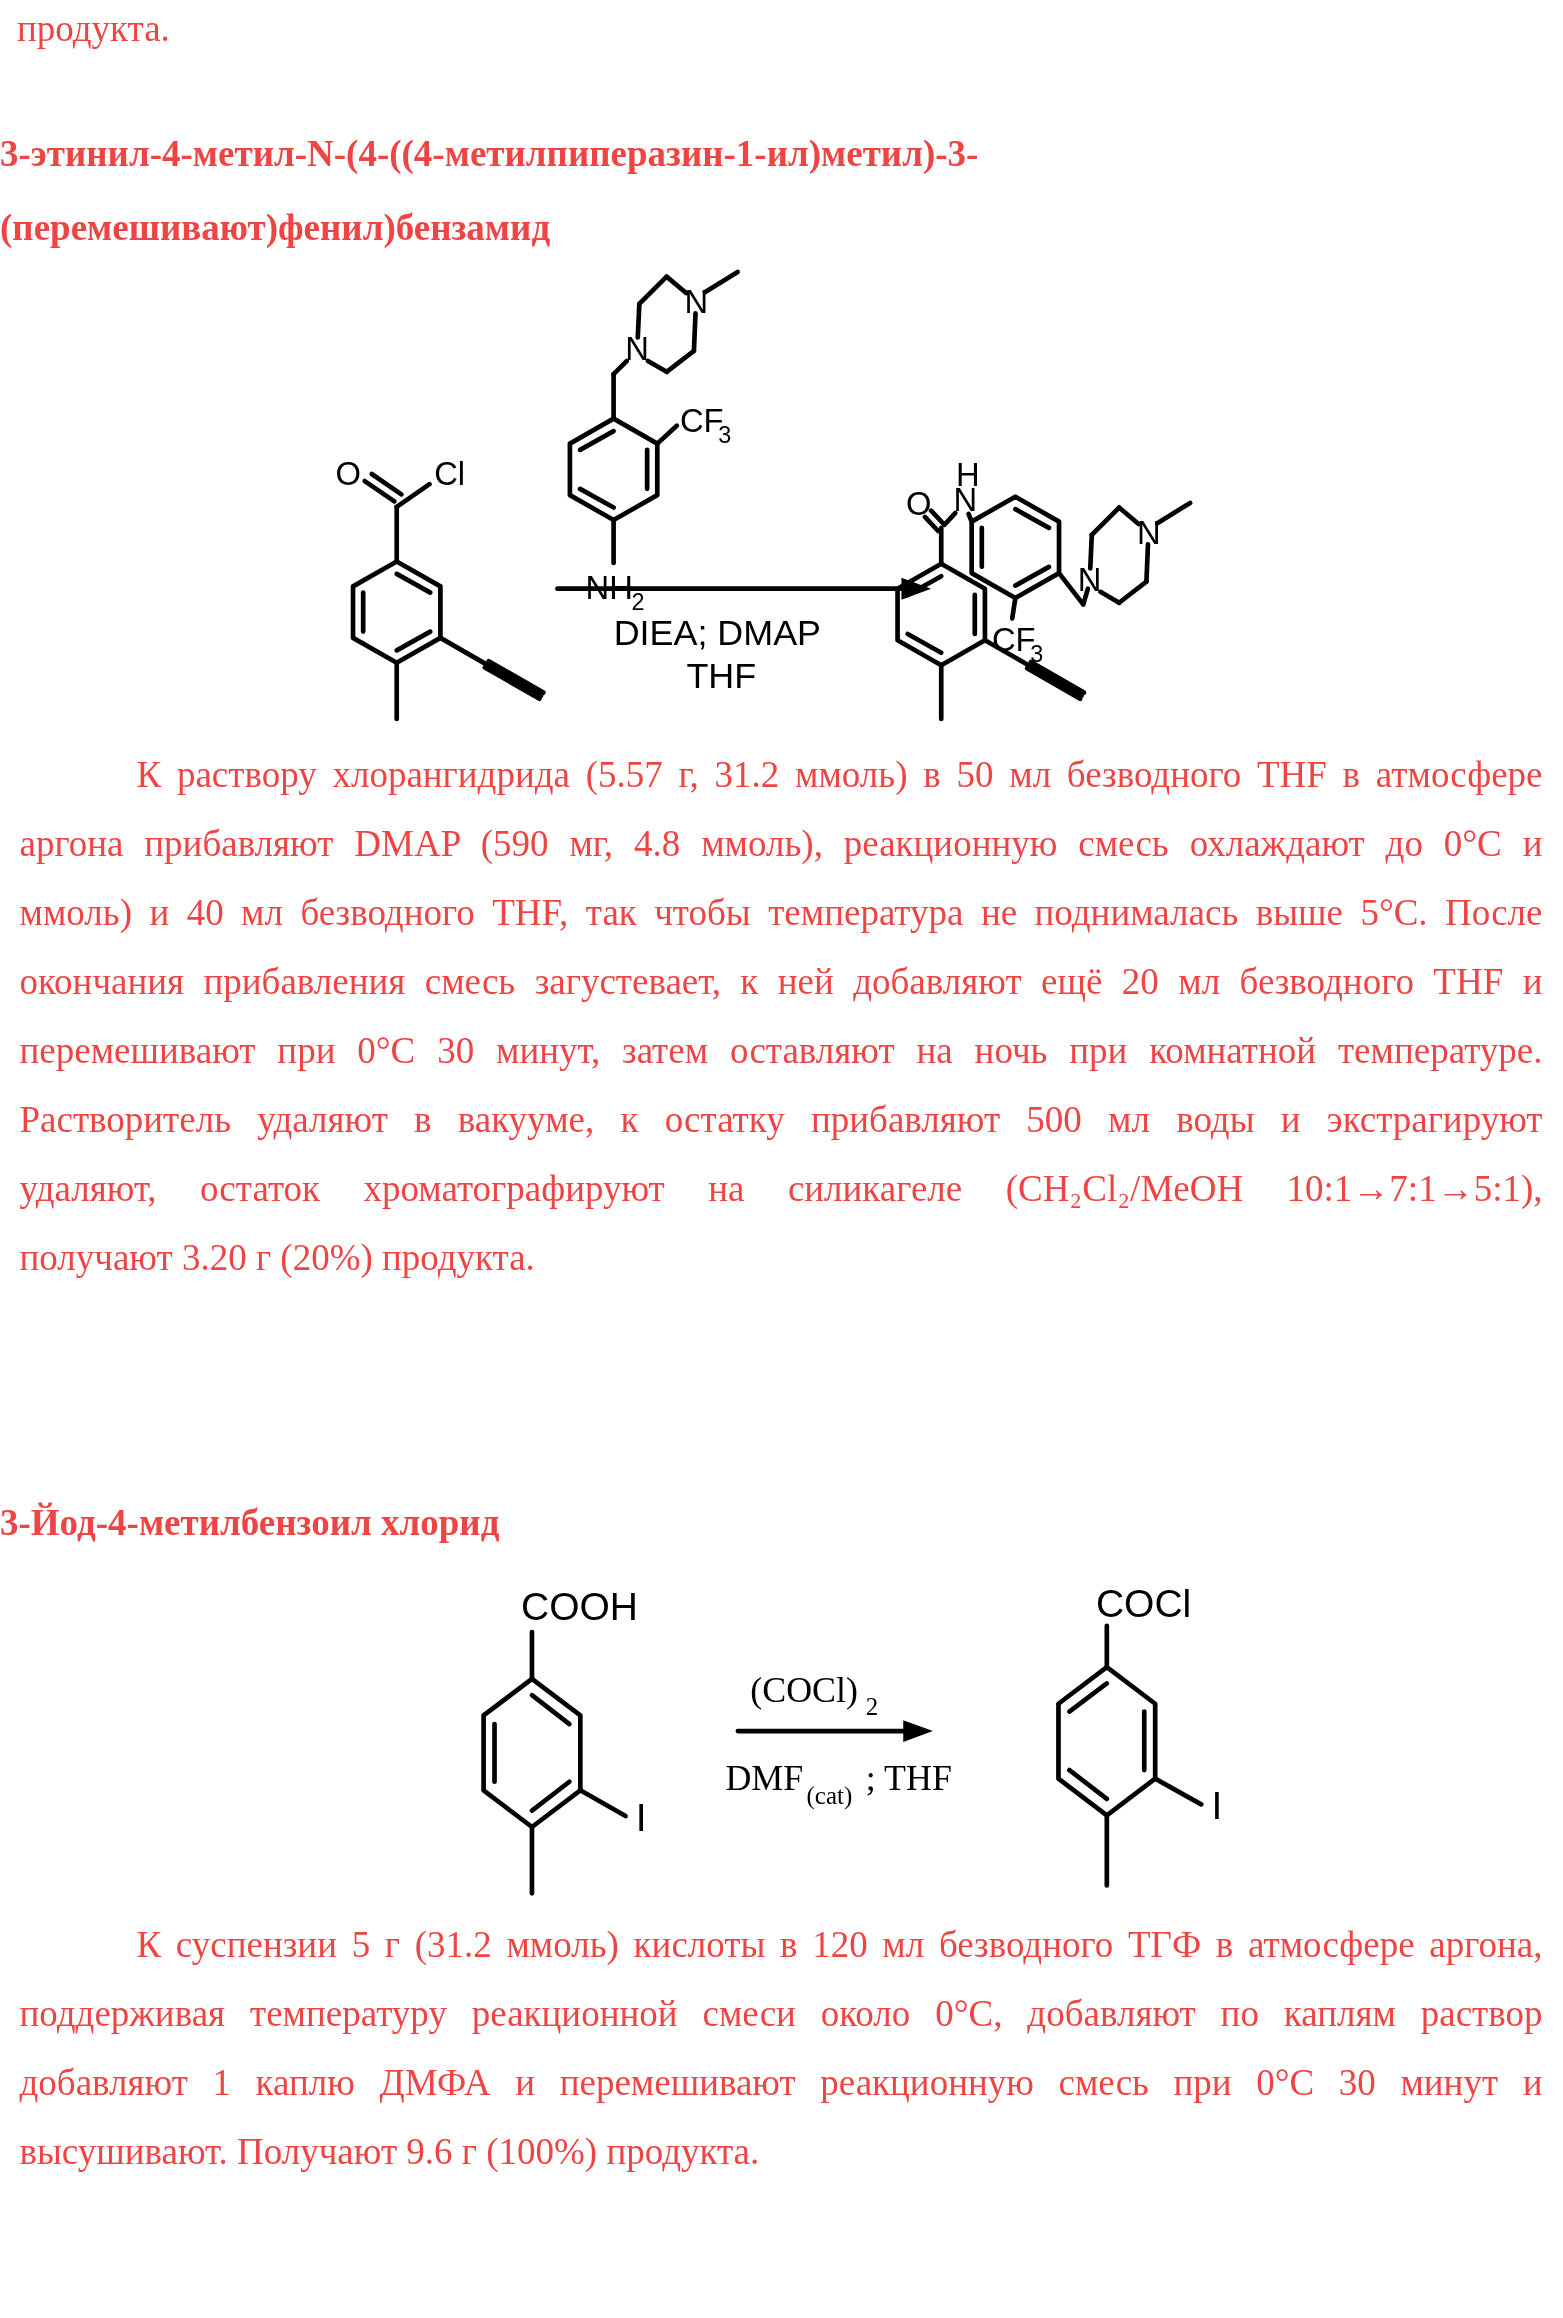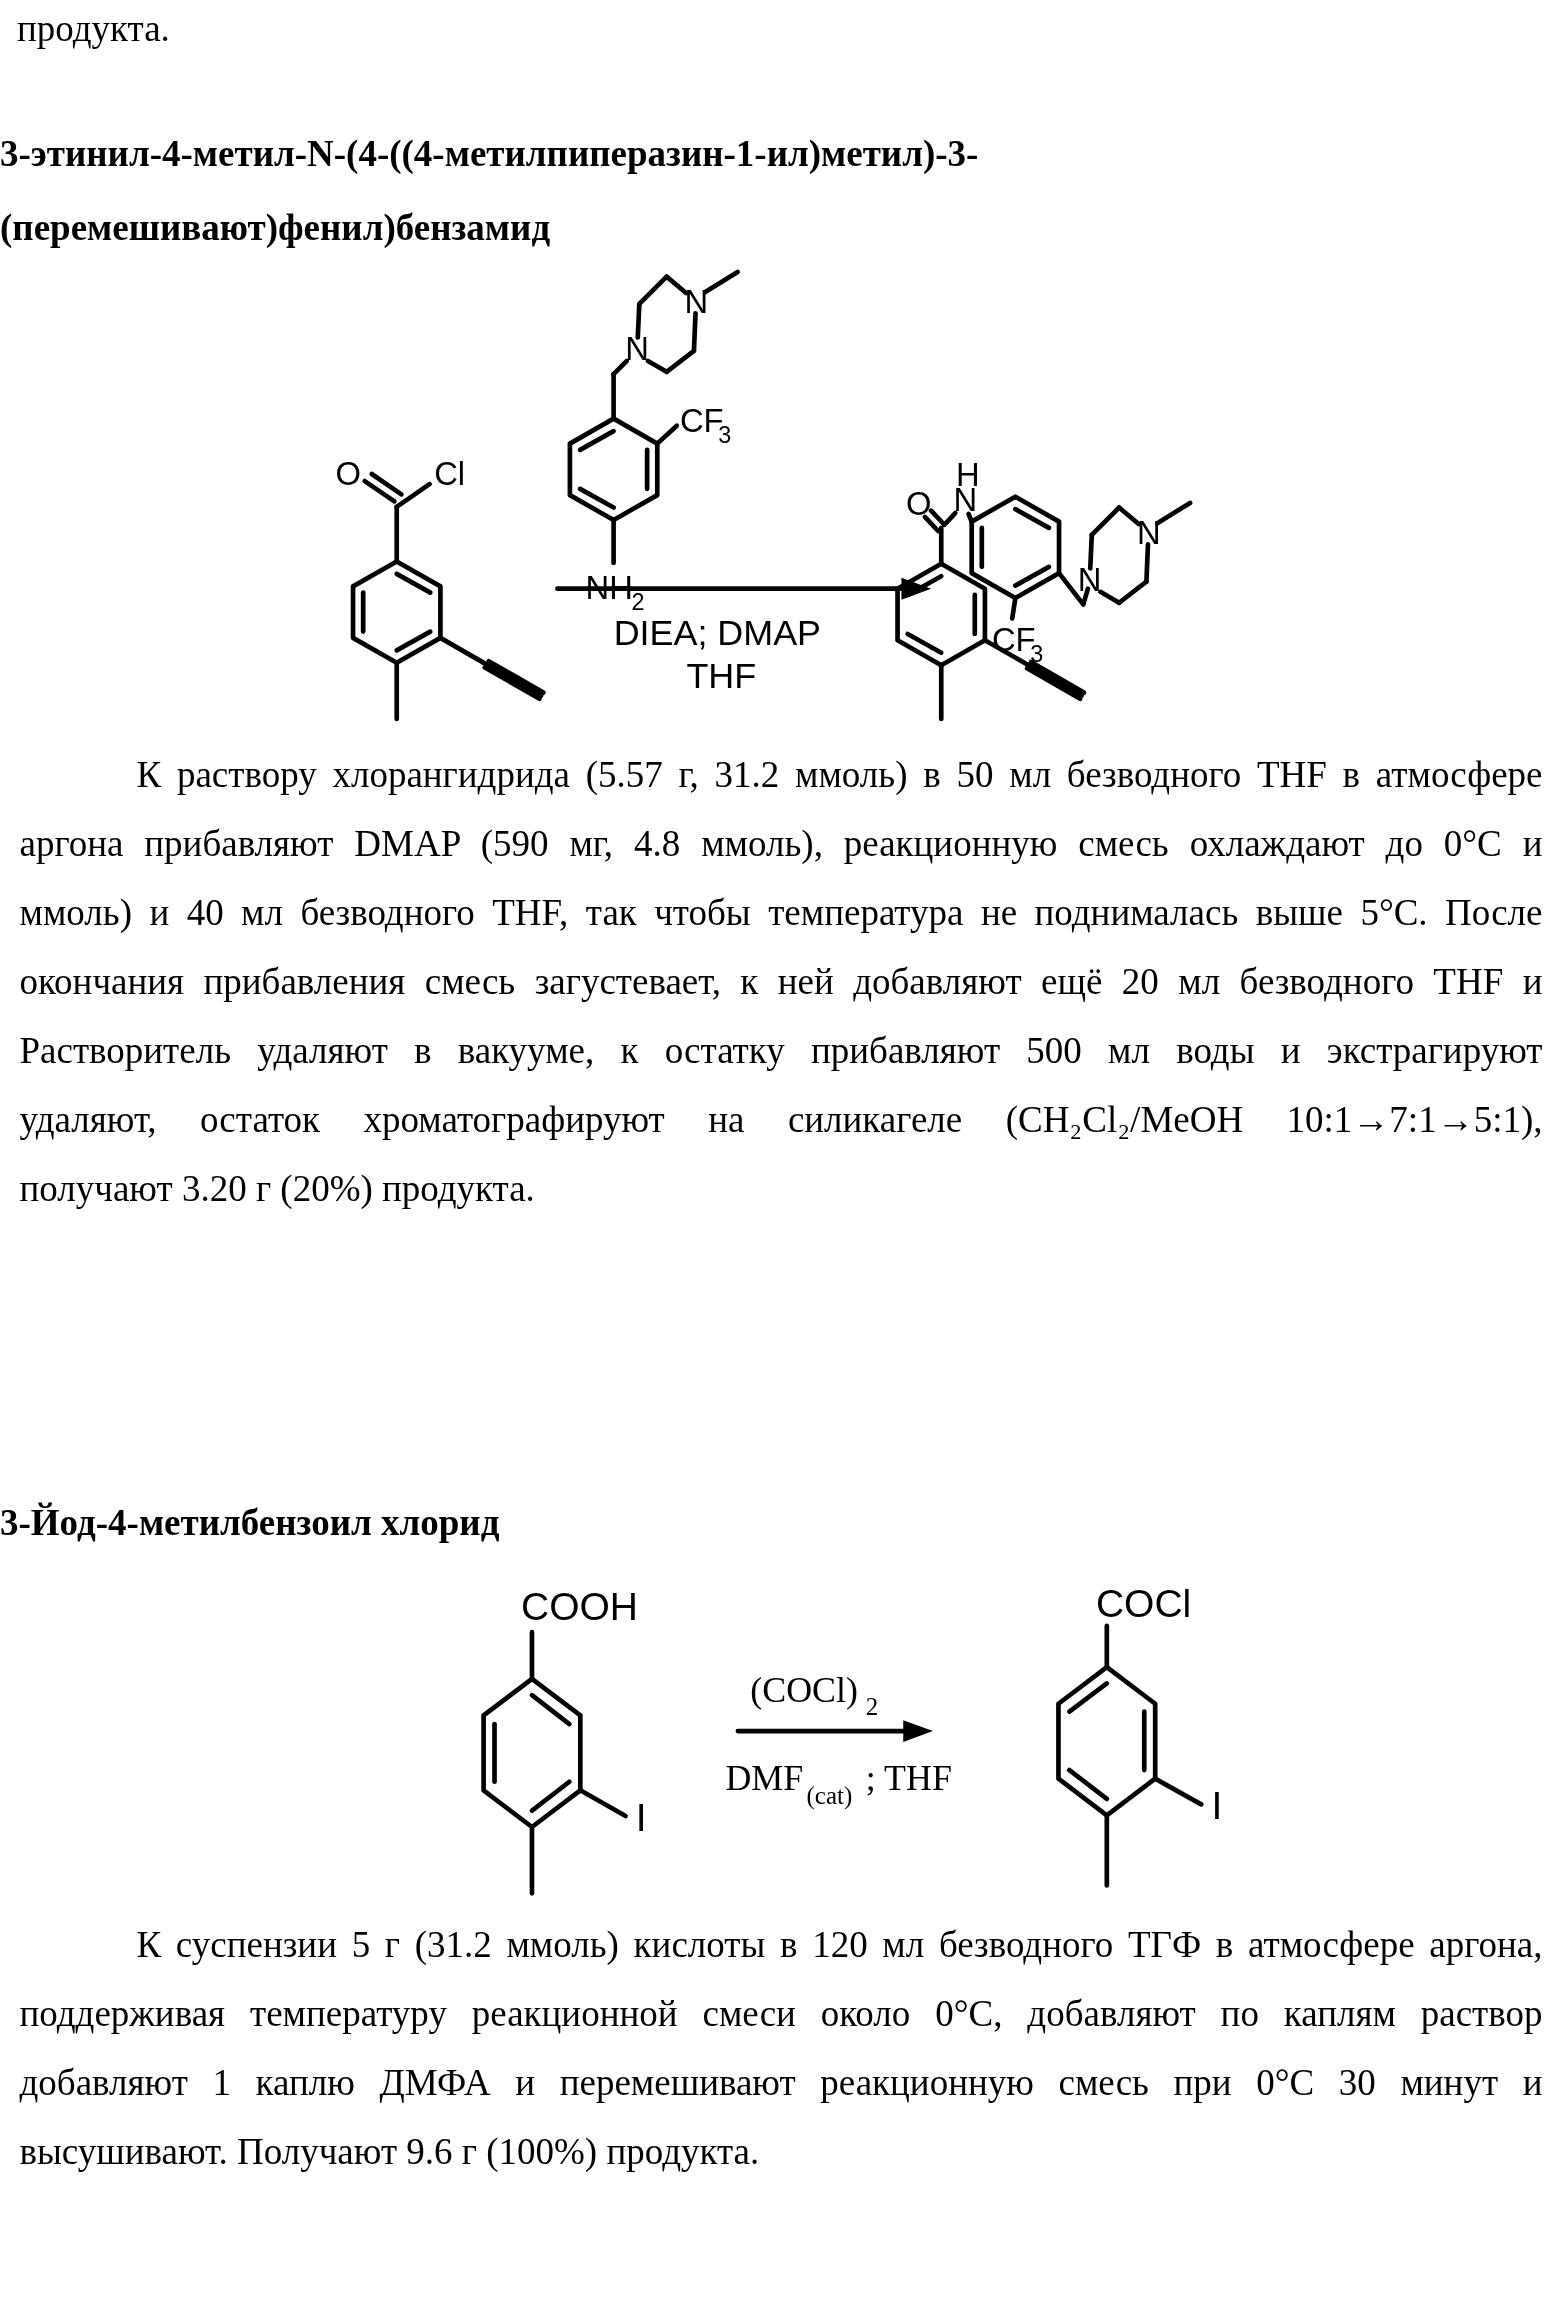--- a/index.html
+++ b/index.html
@@ -1,18 +1,18 @@
 <!DOCTYPE html>
 <html style="font-size:12.5px"><head>
 <meta charset="utf-8">
 <style>
   html,body { margin:0; padding:0; background:#888; }
   .page {
     position:relative; width:1563px; height:2319px; background:#ffffff;
-    color:#000000; font-family:"Liberation Serif","DejaVu Serif",serif;
+    color:#ef4444; font-family:"Liberation Serif","DejaVu Serif",serif;
     overflow:hidden; margin:0 auto;
   }
   .topline {
     position:absolute; top:4.7px; left:17px; font-size:37px; line-height:47px;
   }
   .heading {
     position:absolute; left:0; width:100%; 
     font-weight:bold; font-size:37px; line-height:74px;
   }
   .h1 { top:117px; }
@@ -142,20 +142,21 @@
         <line class="bond" x1="1140" y1="341" x2="1182" y2="315"></line>
       </g>
     </svg>
   </div>
 
   <div class="para p1">
     <div class="bline indent">К раствору хлорангидрида (5.57 г, 31.2 ммоль) в 50 мл безводного THF в атмосфере</div>
     <div class="bline">аргона прибавляют DMAP (590 мг, 4.8 ммоль), реакционную смесь охлаждают до 0°С и</div>
     <div class="bline">ммоль) и 40 мл безводного THF, так чтобы температура не поднималась выше 5°С. После</div>
     <div class="bline">окончания прибавления смесь загустевает, к ней добавляют ещё 20 мл безводного THF и</div>
+    <div class="bline">перемешивают при 0°С 30 минут, затем оставляют на ночь при комнатной температуре.</div>
     <div class="bline">Растворитель удаляют в вакууме, к остатку прибавляют 500 мл воды и экстрагируют</div>
     <div class="bline">удаляют, остаток хроматографируют на силикагеле (CH₂Cl₂/MeOH 10:1→7:1→5:1),</div>
     <div class="bline last">получают 3.20 г (20%) продукта.</div>
   </div>
 
   <div class="heading h2">3-Йод-4-метилбензоил хлорид</div>
 
   <div class="schemewrap s2">
     <svg width="936" height="328" viewBox="0 0 1200 420">
 

